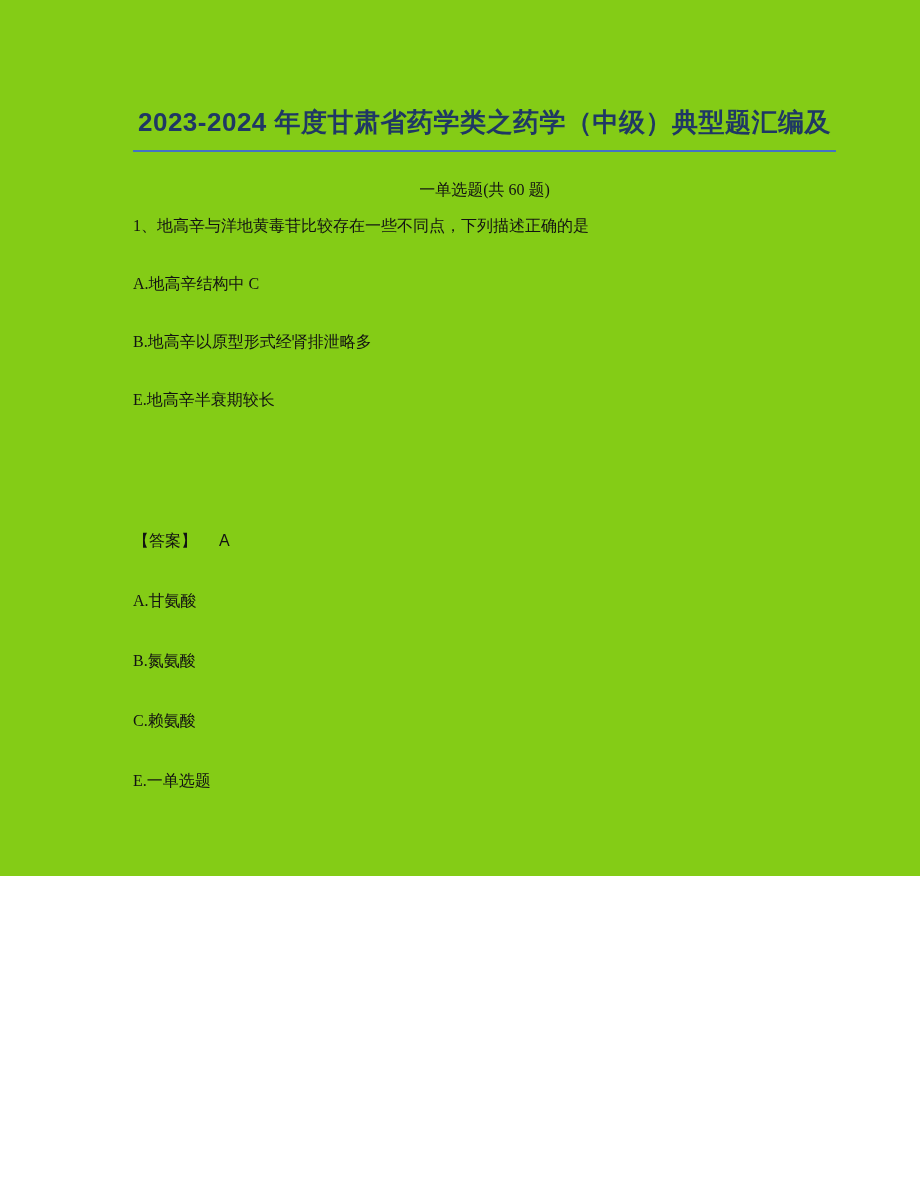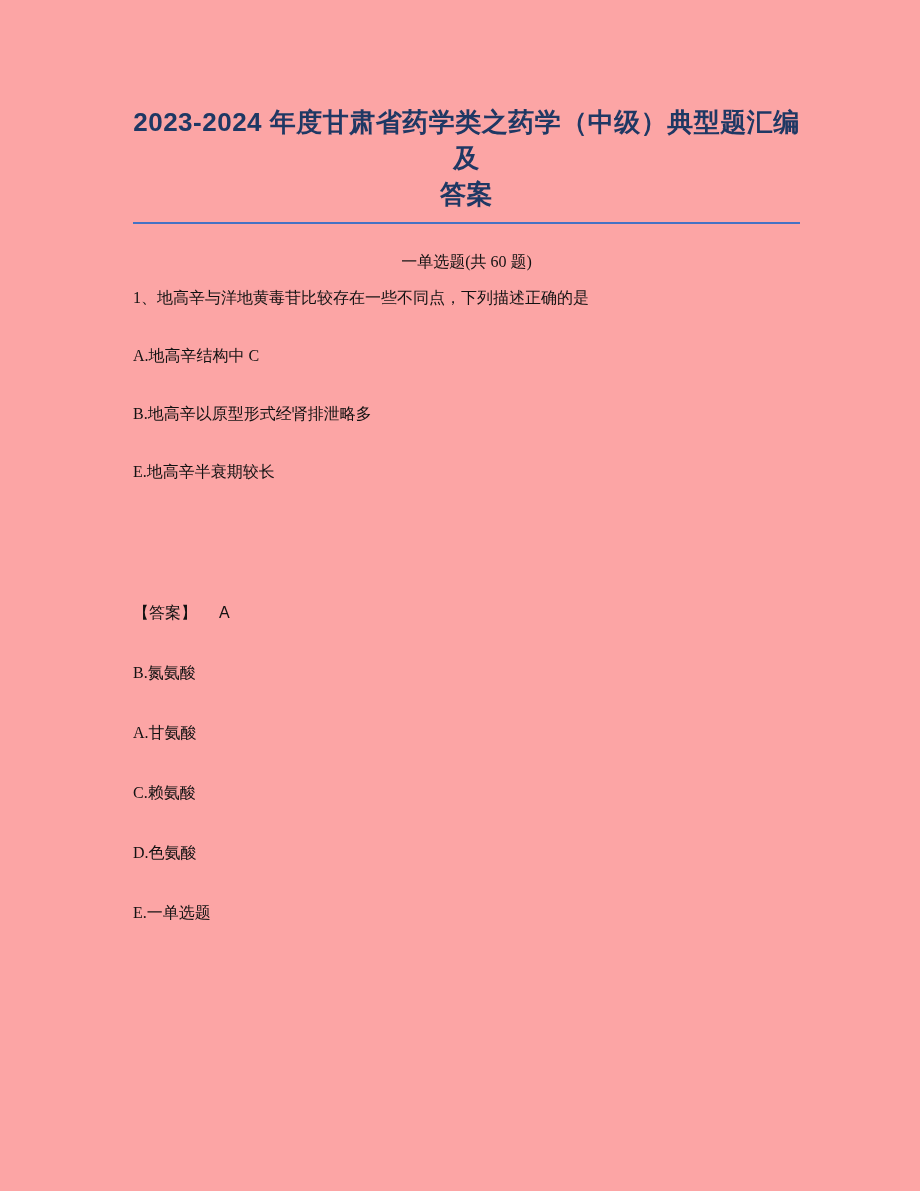--- a/index.html
+++ b/index.html
@@ -3,24 +3,24 @@
 <meta charset="utf-8">
 <style>
   html, body {
     margin: 0;
     padding: 0;
     background: #ffffff;
   }
   .page {
     position: relative;
     width: 920px;
-    height: 1191px;
+    height: 876px;
     box-sizing: border-box;
-    background: #fca5a5;
-    padding: 104px 120px 0 133px;
+    background: #84cc16;
+    padding: 104px 84px 0 133px;
     overflow: hidden;
     font-family: "Liberation Serif", "DejaVu Serif", serif;
     color: #121212;
   }
   .doc-title {
     margin: 0;
     font-family: "Liberation Sans", "DejaVu Sans", sans-serif;
     font-size: 26px;
     font-weight: bold;
     color: #1f3864;
@@ -70,39 +70,37 @@
     margin-top: 38px;
   }
 </style>
 </head>
 <body>
 
 <div class="page">
 
   <h1 class="doc-title">
     <span class="title-line">2023-2024 年度甘肃省药学类之药学（中级）典型题汇编及</span>
-    <span class="title-line">答案</span>
   </h1>
 
   <hr class="title-divider">
 
   <p class="section-heading">一单选题(共 60 题)</p>
 
   <div class="question-block question-block-1">
     <p class="question-stem">1、地高辛与洋地黄毒苷比较存在一些不同点，下列描述正确的是</p>
     <p class="option">A.地高辛结构中 C</p>
     <p class="option">B.地高辛以原型形式经肾排泄略多</p>
     <p class="option">E.地高辛半衰期较长</p>
     <p class="answer-line">
       <span>【答案】</span>
       <span class="answer-value">A</span>
     </p>
   </div>
 
   <div class="question-block question-block-2">
+    <p class="option">A.甘氨酸</p>
     <p class="option">B.氮氨酸</p>
-    <p class="option">A.甘氨酸</p>
     <p class="option">C.赖氨酸</p>
-    <p class="option">D.色氨酸</p>
     <p class="option">E.一单选题</p>
   </div>
 
 </div>
 
 </body></html>

